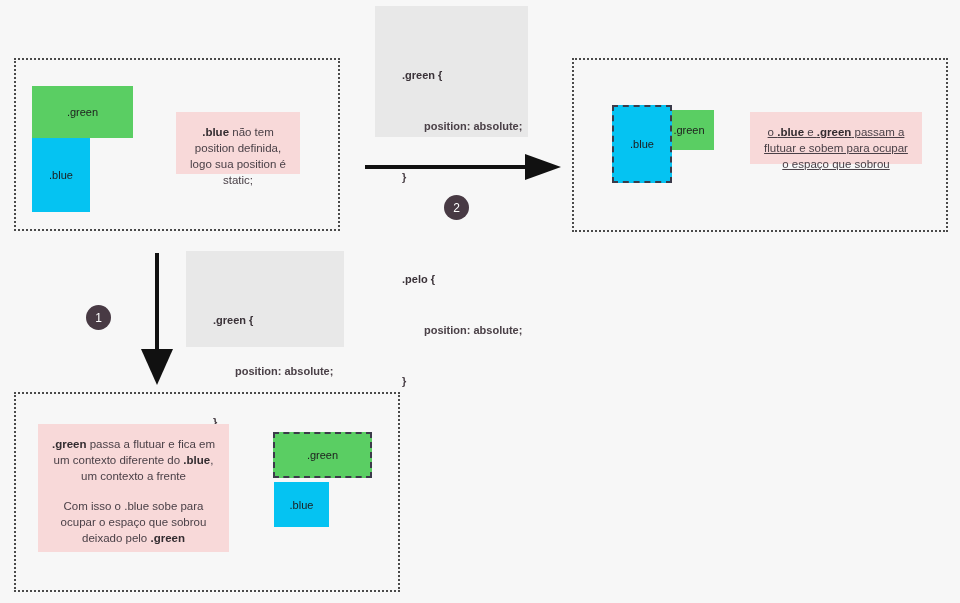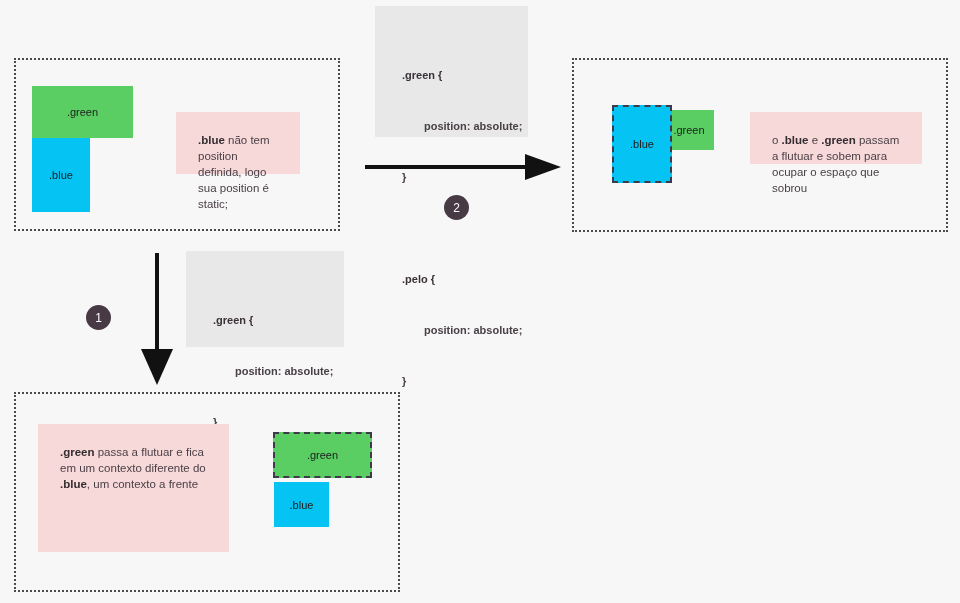--- a/index.html
+++ b/index.html
@@ -62,23 +62,23 @@
     position: absolute;
     background: #f8d9d9;
     box-sizing: border-box;
     color: #4a4047;
     font-size: 11.5px;
     line-height: 16px;
     padding: 12px 14px;
   }
   .note b { font-weight: bold; color: #332c30; }
   .note-tl { left: 176px; top: 112px; width: 124px; height: 62px; }
-  .note-tr { left: 750px; top: 112px; width: 172px; height: 52px; }
+  .note-tr { left: 750px; top: 112px; width: 172px; height: 52px; text-decoration: underline; }
   .note-bl { left: 38px;  top: 424px; width: 191px; height: 128px; }
-  .note-para { margin: 8px; }
+  .note-para { margin: 0; text-align: center; }
   .note-para + .note-para { margin-top: 14px; }
 
   
   .box {
     position: absolute;
     box-sizing: border-box;
     font-size: 11px;
     color: #1d1d1d;
     display: flex;
     align-items: center;
@@ -226,15 +226,16 @@
 
   <div class="box box-blue bl-blue">
     <span>.blue</span>
   </div>
   <div class="box box-green box-dashed bl-green">
     <span>.green</span>
   </div>
 
   <div class="note note-bl">
     <p class="note-para"><b>.green</b><span> passa a flutuar e fica em um contexto diferente do </span><b>.blue</b><span>, um contexto a frente</span></p>
+    <p class="note-para"><span>Com isso o .blue sobe para ocupar o espaço que sobrou deixado pelo </span><b>.green</b></p>
   </div>
 
 </div>
 
 </body></html>

